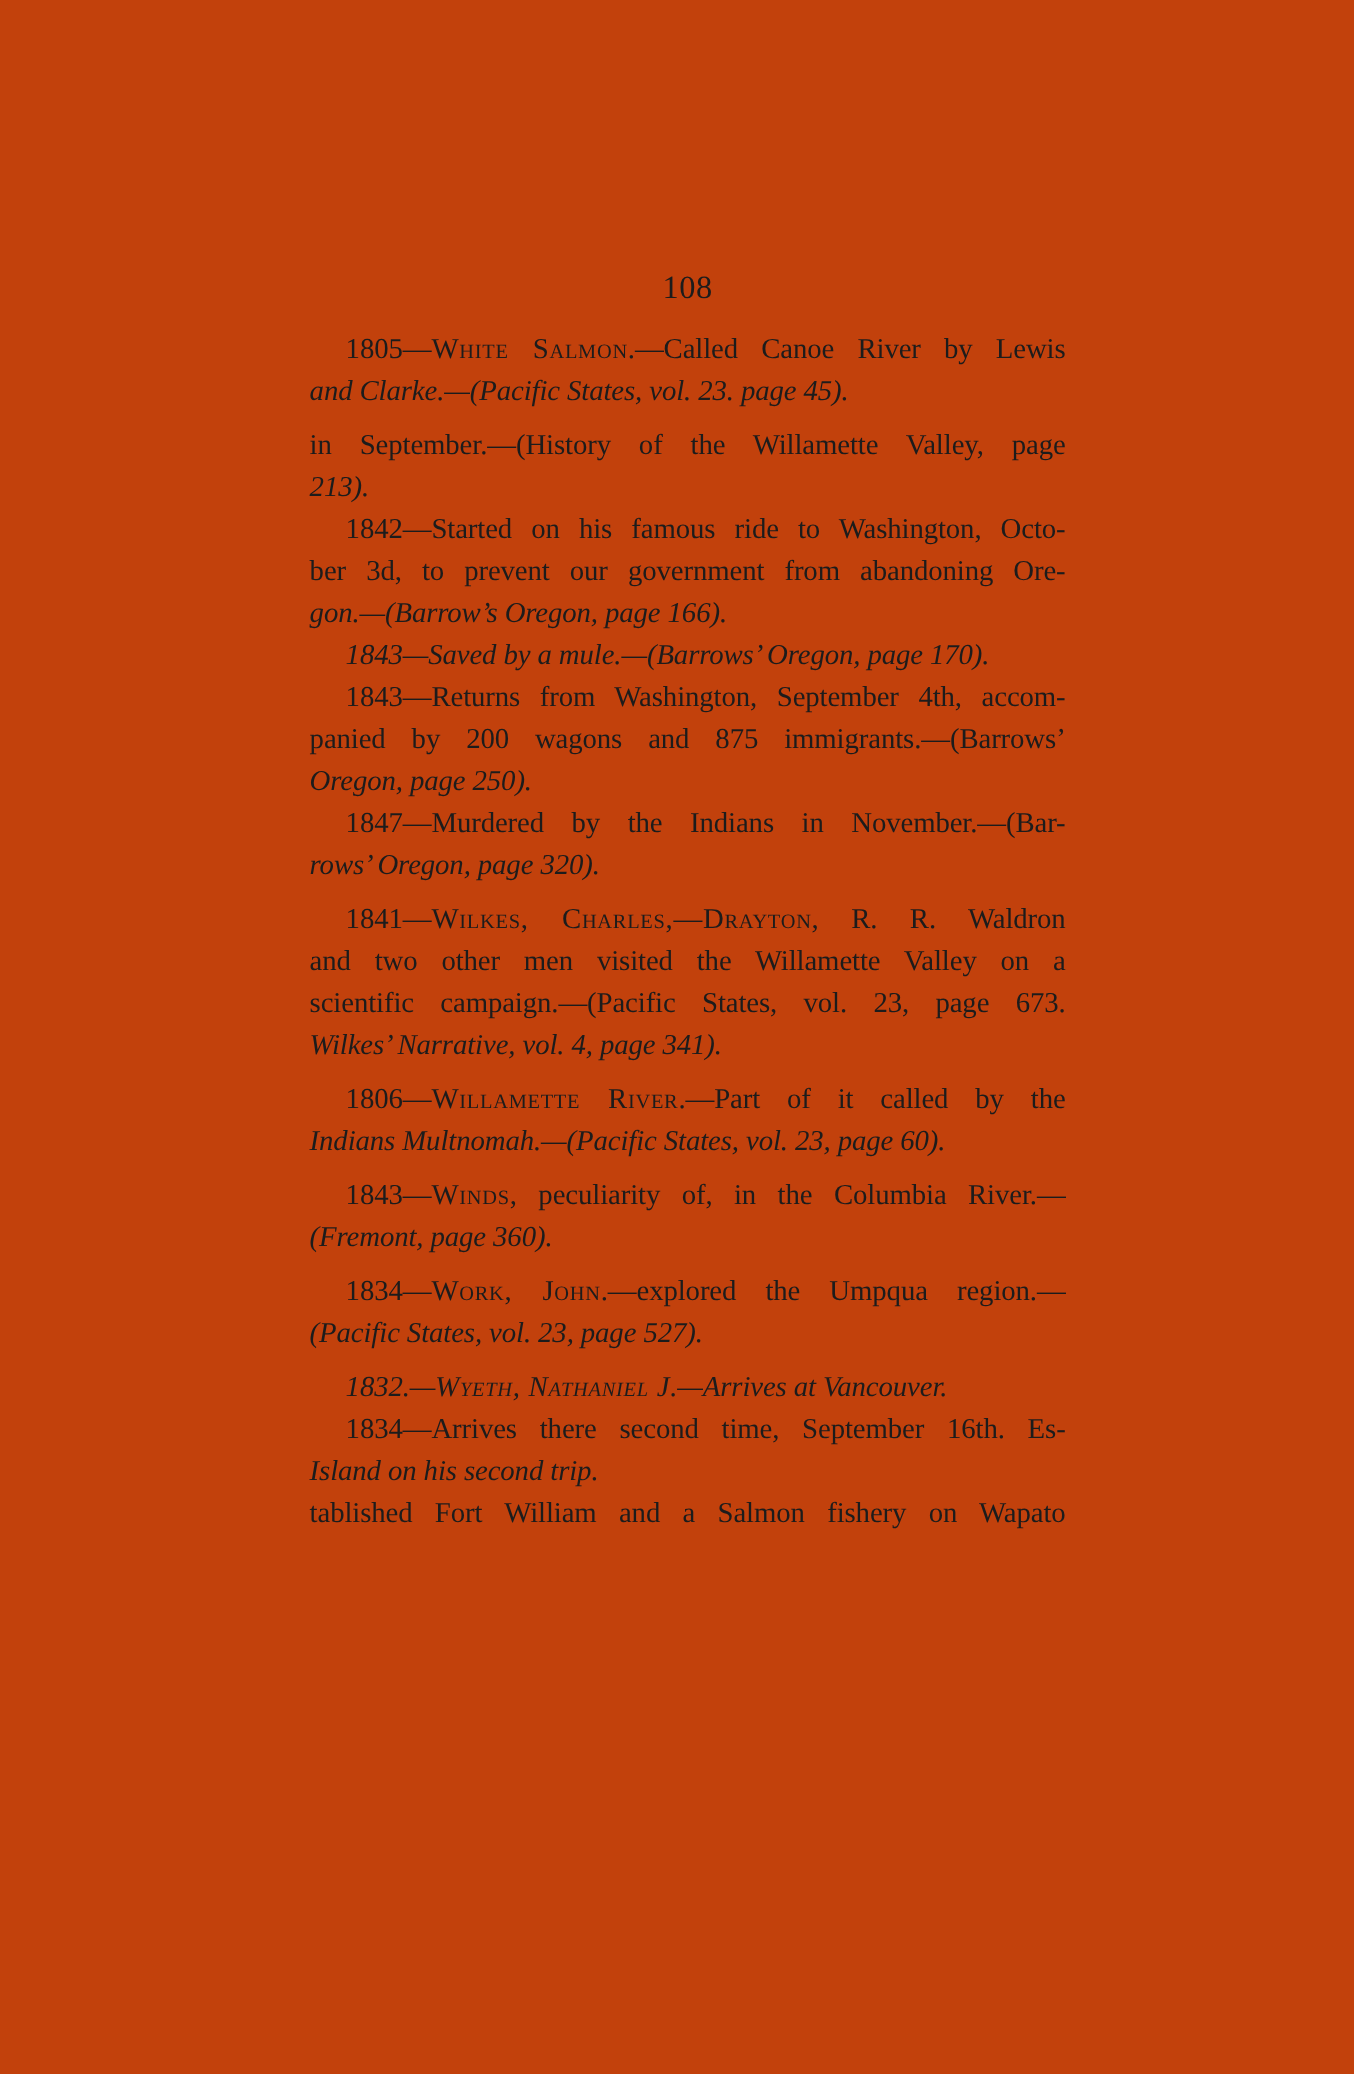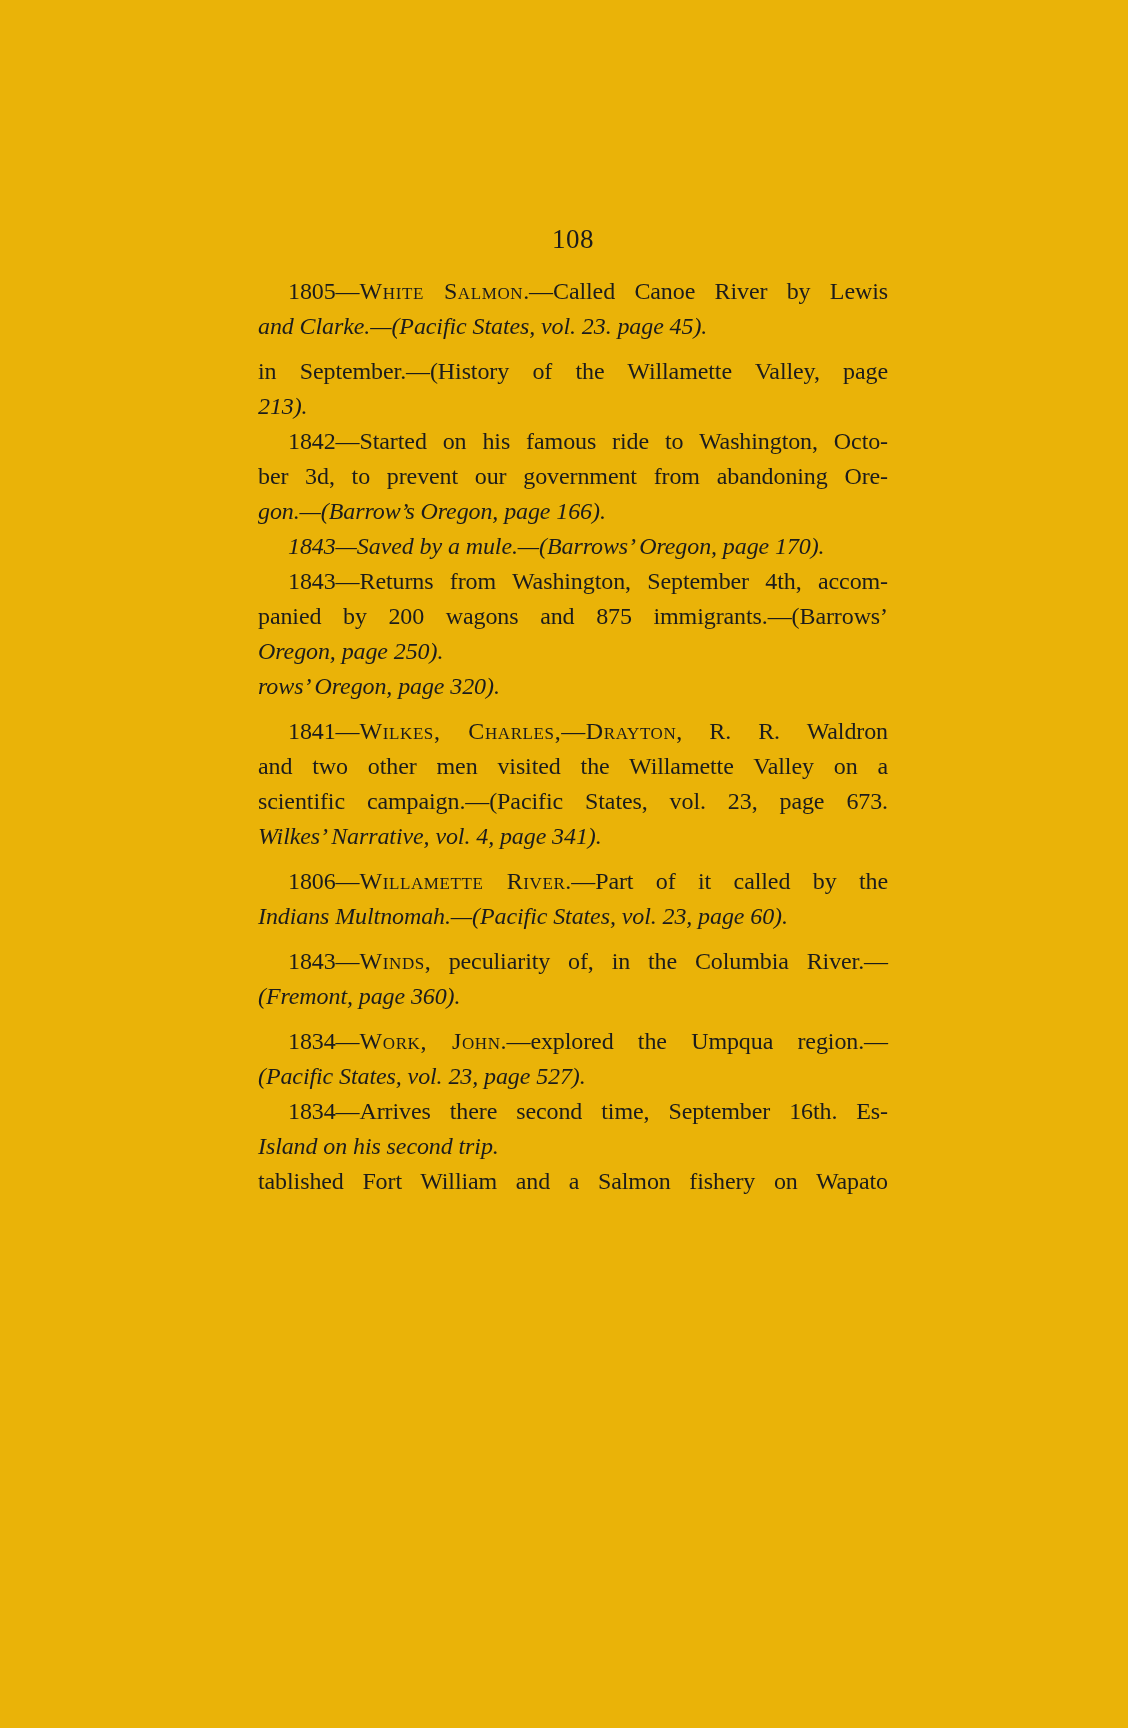--- a/index.html
+++ b/index.html
@@ -4,21 +4,21 @@
 <style>
   html, body {
     margin: 0;
     padding: 0;
     background: #ffffff;
   }
   .page {
     position: relative;
     width: 1128px;
     height: 1728px;
-    background: #eab308;
+    background: #c2410c;
     overflow: hidden;
     font-family: "Liberation Serif", "DejaVu Serif", serif;
     color: #1c1c1c;
   }
   .content {
     position: absolute;
     left: 258px;
     top: 222px;
     width: 630px;
   }
@@ -78,40 +78,44 @@
         </div>
         <div class="entry">
           <div class="line first last"><span>1843—Saved by a mule.—(Barrows’ Oregon, page 170).</span></div>
         </div>
         <div class="entry">
           <div class="line first"><span>1843—Returns from Washington, September 4th, accom-</span></div>
           <div class="line"><span>panied by 200 wagons and 875 immigrants.—(Barrows’</span></div>
           <div class="line last"><span>Oregon, page 250).</span></div>
         </div>
         <div class="entry">
+          <div class="line first"><span>1847—Murdered by the Indians in November.—(Bar-</span></div>
           <div class="line last"><span>rows’ Oregon, page 320).</span></div>
         </div>
         <div class="entry group-start">
           <div class="line first"><span>1841—</span><span class="sc">Wilkes, Charles,—Drayton</span><span>, R. R. Waldron</span></div>
           <div class="line"><span>and two other men visited the Willamette Valley on a</span></div>
           <div class="line"><span>scientific campaign.—(Pacific States, vol. 23, page 673.</span></div>
           <div class="line last"><span>Wilkes’ Narrative, vol. 4, page 341).</span></div>
         </div>
         <div class="entry group-start">
           <div class="line first"><span>1806—</span><span class="sc">Willamette River</span><span>.—Part of it called by the</span></div>
           <div class="line last"><span>Indians Multnomah.—(Pacific States, vol. 23, page 60).</span></div>
         </div>
         <div class="entry group-start">
           <div class="line first"><span>1843—</span><span class="sc">Winds</span><span>, peculiarity of, in the Columbia River.—</span></div>
           <div class="line last"><span>(Fremont, page 360).</span></div>
         </div>
         <div class="entry group-start">
           <div class="line first"><span>1834—</span><span class="sc">Work, John</span><span>.—explored the Umpqua region.—</span></div>
           <div class="line last"><span>(Pacific States, vol. 23, page 527).</span></div>
         </div>
+        <div class="entry group-start">
+          <div class="line first last"><span>1832.—</span><span class="sc">Wyeth, Nathaniel J</span><span>.—Arrives at Vancouver.</span></div>
+        </div>
         <div class="entry">
           <div class="line first"><span>1834—Arrives there second time, September 16th.  Es-</span></div>
           <div class="line last"><span>Island on his second trip.</span></div>
           <div class="line"><span>tablished Fort William and a Salmon fishery on Wapato</span></div>
         </div>
       </div>
   </div>
 </div>
 
 </body></html>

